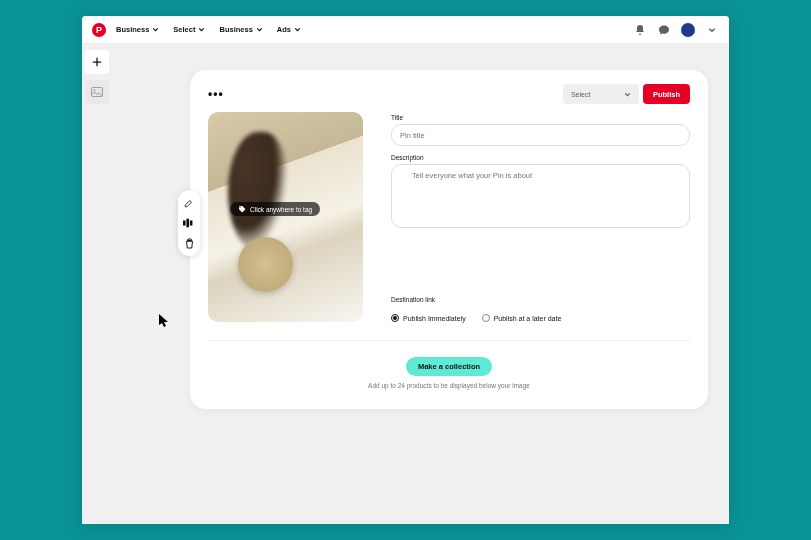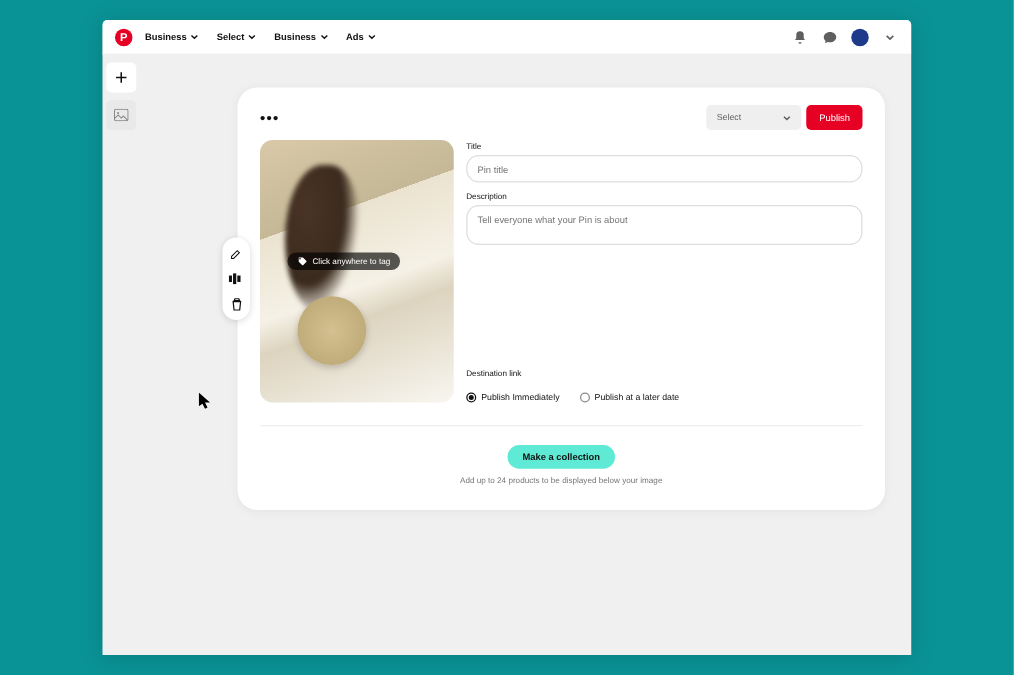--- a/index.html
+++ b/index.html
@@ -13,34 +13,34 @@
     .top-icon { width: 14px; height: 14px; color: #5f5f5f; display: flex; align-items: center; justify-content: center; }
     .avatar { width: 14px; height: 14px; border-radius: 50%; background: #1e3a8a; }
     .left-rail { position: absolute; left: 0; top: 28px; width: 30px; display: flex; flex-direction: column; align-items: center; }
     .rail-btn { width: 24px; height: 24px; margin-top: 6px; background: #fff; display: flex; align-items: center; justify-content: center; border-radius: 4px; color: #111; font-size: 14px; cursor: pointer; }
     .rail-btn.sel { background: #e9e9e9; color: #767676; }
     .card { position: absolute; left: 108px; top: 54px; width: 518px; background: #fff; border-radius: 16px; padding: 14px 18px 20px 18px; box-shadow: 0 1px 8px rgba(0,0,0,0.05); }
     .card-header { display: flex; align-items: center; justify-content: space-between; margin-bottom: 8px; }
     .more-dots { font-size: 12px; font-weight: 700; letter-spacing: 1px; color: #111; cursor: pointer; }
     .header-right { display: flex; gap: 4px; }
     .select-btn { height: 20px; background: #efefef; border-radius: 4px; display: flex; align-items: center; padding: 0 8px; font-size: 7px; color: #5f5f5f; cursor: pointer; width: 76px; justify-content: space-between; }
-    .publish-btn { height: 20px; background: #e60023; border-radius: 4px; display: flex; align-items: center; padding: 0 10px; font-size: 7.5px; font-weight: 400; color: #fff; cursor: pointer; }
-    .card-body { display: flex; gap: 10px; }
+    .publish-btn { height: 20px; background: #e60023; border-radius: 4px; display: flex; align-items: center; padding: 0 10px; font-size: 7.5px; font-weight: 700; color: #fff; cursor: pointer; }
+    .card-body { display: flex; gap: 28px; }
     .image-col { position: relative; width: 155px; }
     .pin-image { width: 155px; height: 210px; border-radius: 10px; background: linear-gradient(160deg, #d9c9a8 0%, #c4b896 30%, #ebe3d0 30%, #f5f1e6 55%, #ddd4bf 65%, #f8f6f0 100%); position: relative; overflow: hidden; }
     .pin-image::before { content: ""; position: absolute; top: 20px; left: 20px; width: 60px; height: 120px; background: radial-gradient(ellipse at 30% 30%, #4a3426 0%, #3a2a1e 50%, transparent 70%); border-radius: 50% 40% 45% 50%; filter: blur(2px); }
     .pin-image::after { content: ""; position: absolute; bottom: 30px; left: 30px; width: 55px; height: 55px; background: radial-gradient(circle, #d4c090 0%, #b8a470 100%); border-radius: 50%; box-shadow: 0 2px 6px rgba(0,0,0,0.2); }
     .tag-overlay { position: absolute; top: 90px; left: 22px; background: rgba(0,0,0,0.65); border-radius: 10px; padding: 3px 8px; display: flex; align-items: center; gap: 4px; font-size: 6.5px; color: #fff; z-index: 2; }
     .tag-icon { width: 8px; height: 8px; }
     .tool-rail { position: absolute; left: -30px; top: 78px; width: 22px; background: #fff; border-radius: 12px; padding: 6px 0; display: flex; flex-direction: column; align-items: center; gap: 6px; box-shadow: 0 1px 6px rgba(0,0,0,0.15); }
     .tool-btn { width: 14px; height: 14px; display: flex; align-items: center; justify-content: center; cursor: pointer; color: #111; }
     .form-col { flex: 1; display: flex; flex-direction: column; }
     .field-label { font-size: 6.5px; color: #111; margin-bottom: 3px; margin-top: 2px; }
     .text-input { height: 22px; border: 1px solid #ddd; border-radius: 10px; padding: 0 8px; font-size: 7.5px; color: #767676; display: flex; align-items: center; cursor: text; }
-    .textarea { height: 32px; border: 1px solid #ddd; border-radius: 10px; padding: 6px 8px; font-size: 7.5px; color: #767676; cursor: text; }
+    .textarea { height: 64px; border: 1px solid #ddd; border-radius: 10px; padding: 6px 20px; font-size: 7.5px; color: #767676; cursor: text; }
     .spacer { flex: 1; min-height: 30px; }
     .radio-row { display: flex; gap: 16px; margin-top: 8px; }
     .radio-opt { display: flex; align-items: center; gap: 4px; font-size: 7px; color: #111; cursor: pointer; }
     .radio { width: 8px; height: 8px; border: 1px solid #888; border-radius: 50%; display: flex; align-items: center; justify-content: center; }
     .radio.checked { border-color: #111; }
     .radio.checked::after { content: ""; width: 4px; height: 4px; background: #111; border-radius: 50%; }
     .card-footer { margin-top: 18px; border-top: 1px solid #eee; padding-top: 14px; text-align: center; }
     .make-coll-btn { display: inline-block; background: #5eead4; border-radius: 14px; padding: 5px 12px; font-size: 7.5px; font-weight: 700; color: #111; cursor: pointer; }
     .coll-help { font-size: 6.5px; color: #767676; margin-top: 6px; }
     .cursor { position: absolute; left: 159px; top: 314px; font-size: 10px; color: #000; z-index: 10; }

